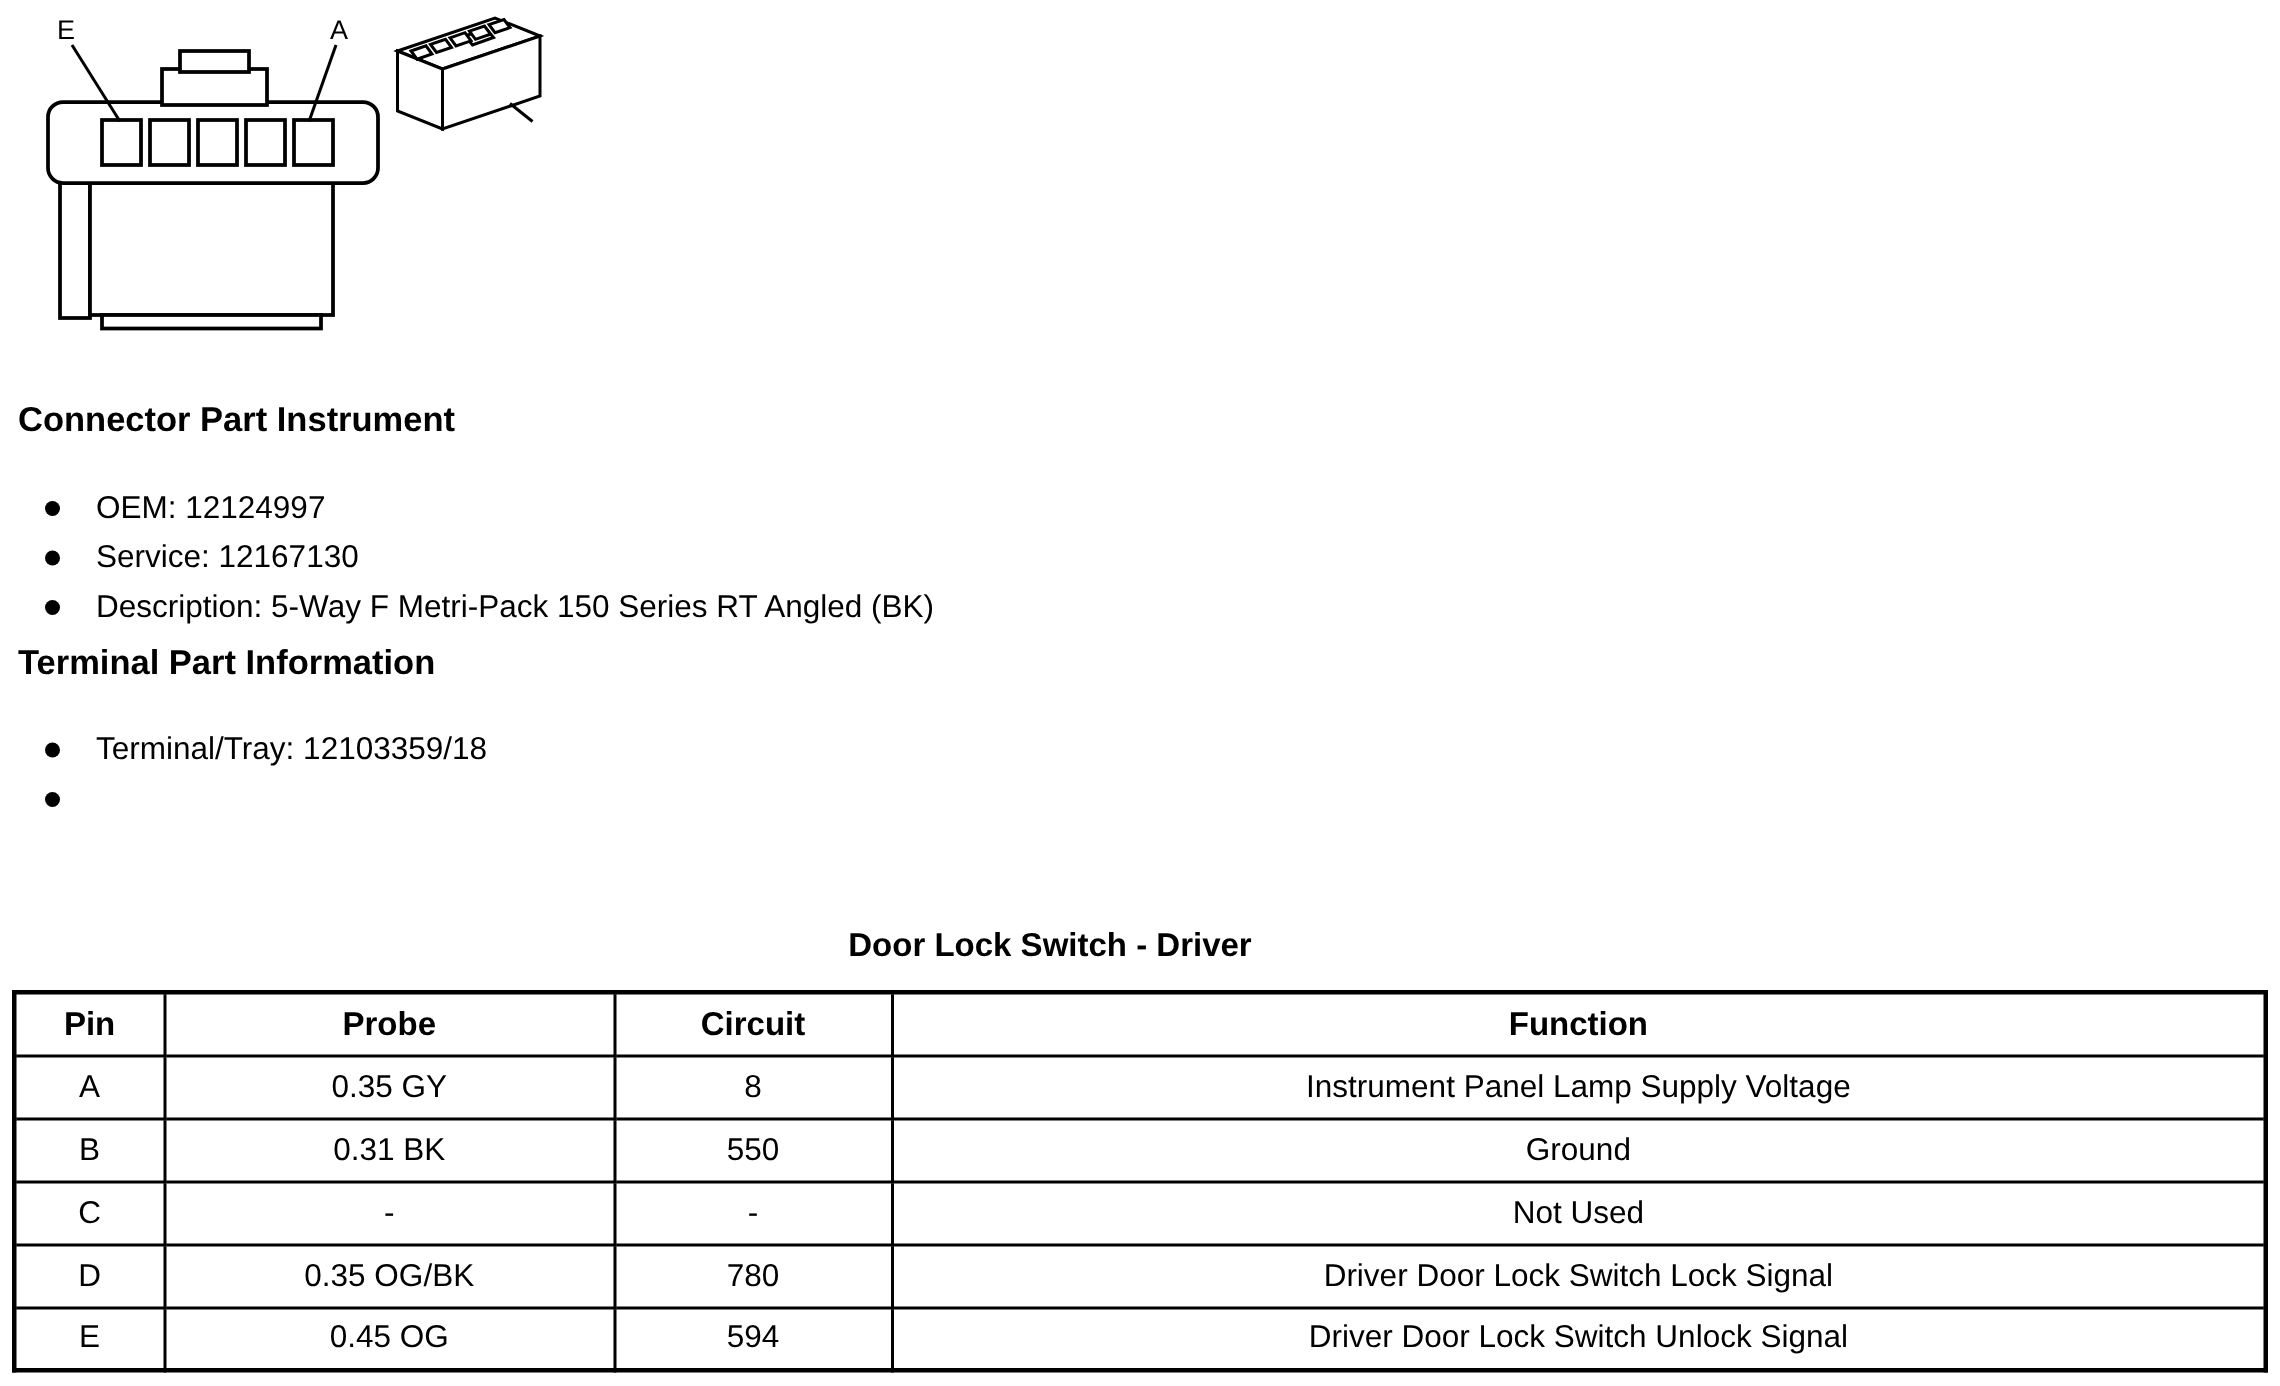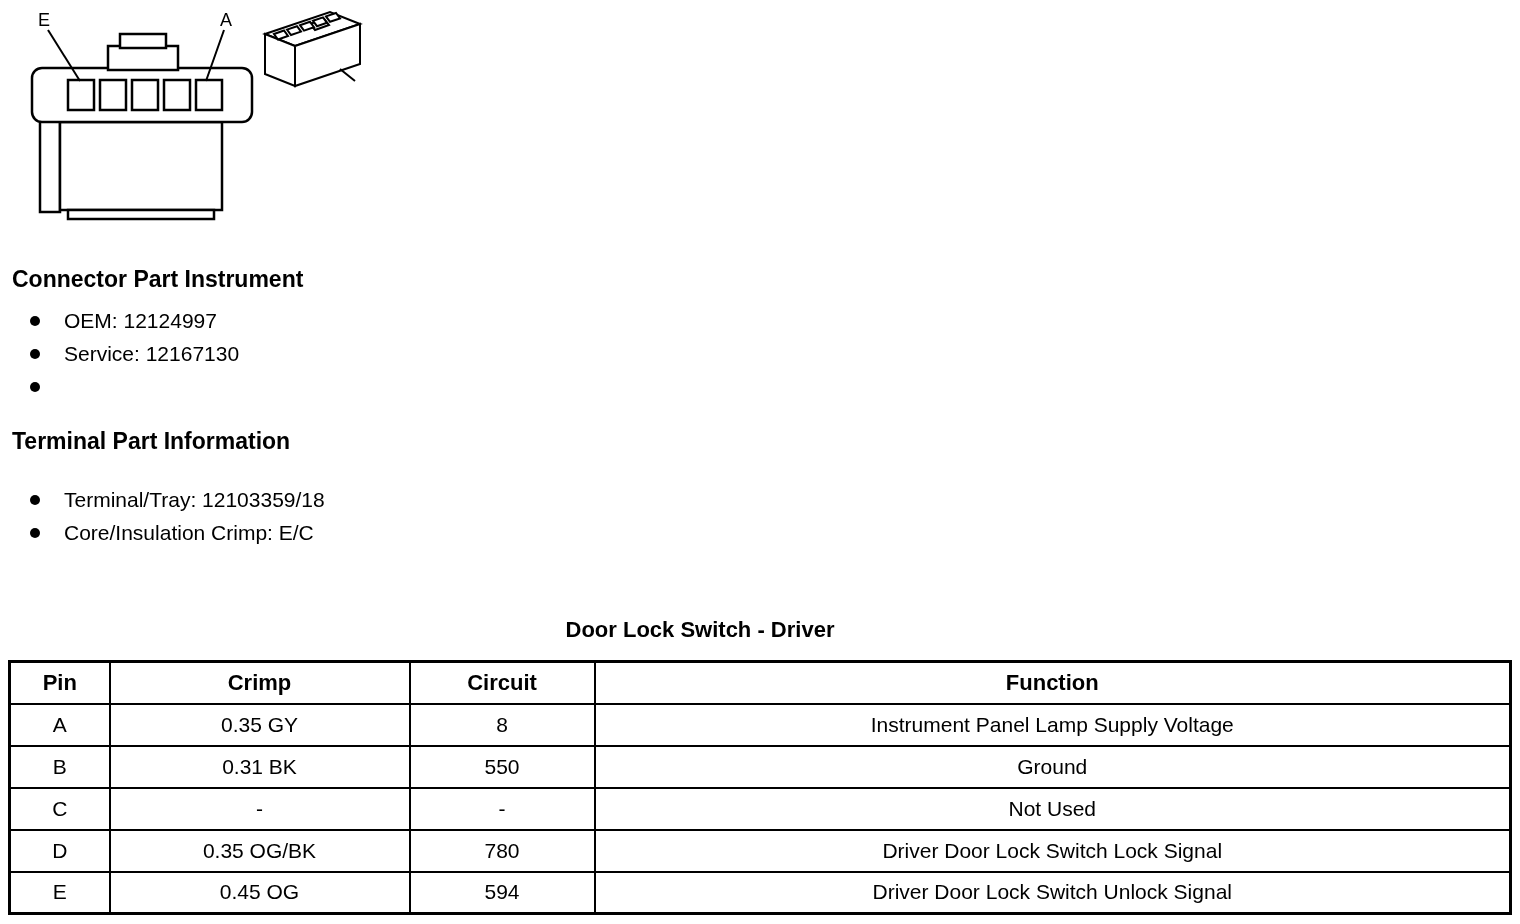--- a/index.html
+++ b/index.html
@@ -30,21 +30,21 @@
     margin: 0;
   }
   #connector-title { top: 266px; }
   #terminal-title  { top: 428px; }
   .bullet-list {
     position: absolute;
     left: 30px;
     list-style: none;
     margin: 0; padding: 0;
   }
-  #connector-bullets { top: 304px; }
+  #connector-bullets { top: 322px; }
   #terminal-bullets  { top: 483px; }
   .bullet-list li {
     display: flex;
     align-items: center;
     height: 33px;
     font-size: 21px;
   }
   .dot {
     width: 10px; height: 10px;
     background: #000;
@@ -136,43 +136,43 @@
   <li>
     <span class="dot"></span>
     <span>OEM: 12124997</span>
   </li>
   <li>
     <span class="dot"></span>
     <span>Service: 12167130</span>
   </li>
   <li>
     <span class="dot"></span>
+    <span>Description: 5-Way F Metri-Pack 150 Series RT Angled (BK)</span>
   </li>
 </ul>
 
 <h2 class="section-title" id="terminal-title">Terminal Part Information</h2>
 
 <ul class="bullet-list" id="terminal-bullets">
   <li>
     <span class="dot"></span>
     <span>Terminal/Tray: 12103359/18</span>
   </li>
   <li>
     <span class="dot"></span>
-    <span>Core/Insulation Crimp: E/C</span>
   </li>
 </ul>
 
 <div class="table-title">Door Lock Switch - Driver</div>
 
 <table class="pinout">
   <thead>
     <tr>
       <th class="col-pin">Pin</th>
-      <th class="col-wire">Crimp</th>
+      <th class="col-wire">Probe</th>
       <th class="col-circuit">Circuit</th>
       <th class="col-func">Function</th>
     </tr>
   </thead>
   <tbody>
     <tr>
       <td>A</td>
       <td>0.35 GY</td>
       <td>8</td>
       <td class="func">Instrument Panel Lamp Supply Voltage</td>

